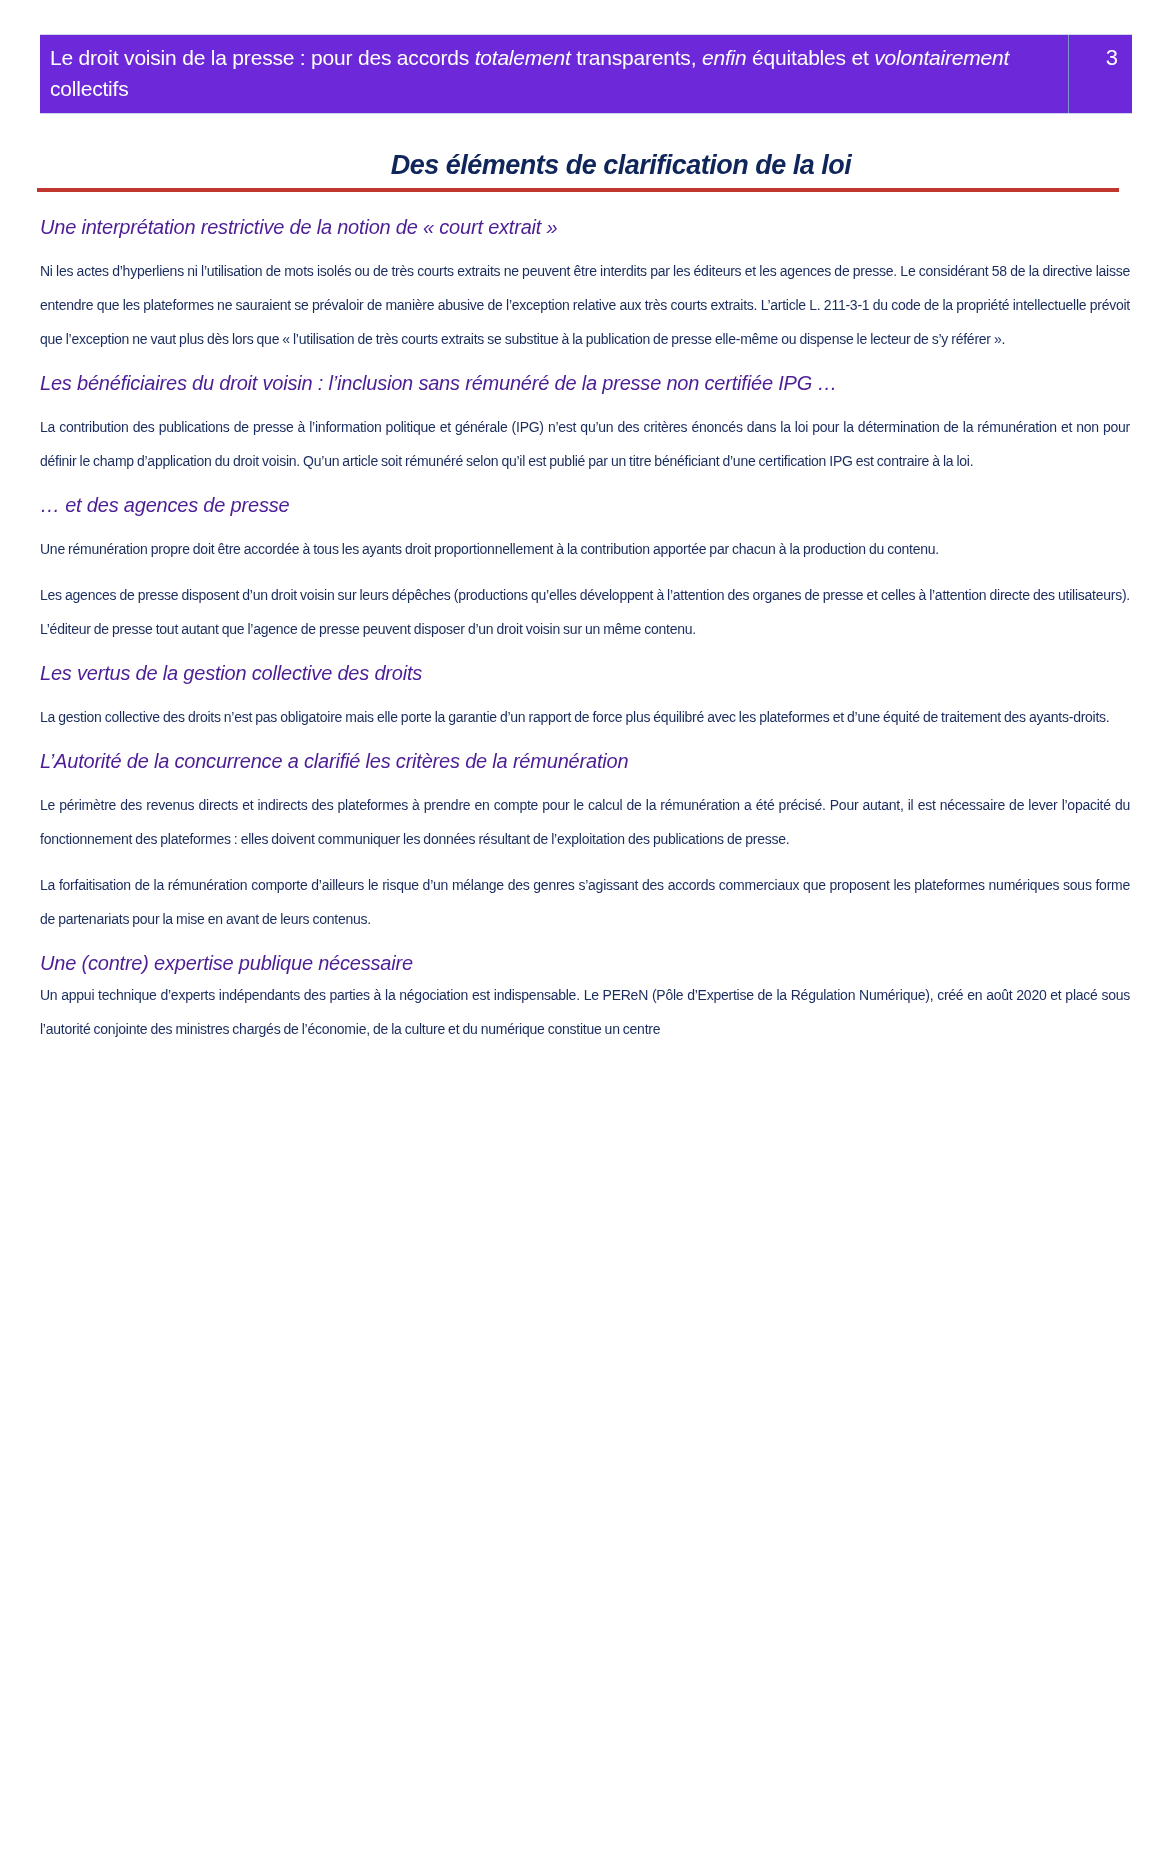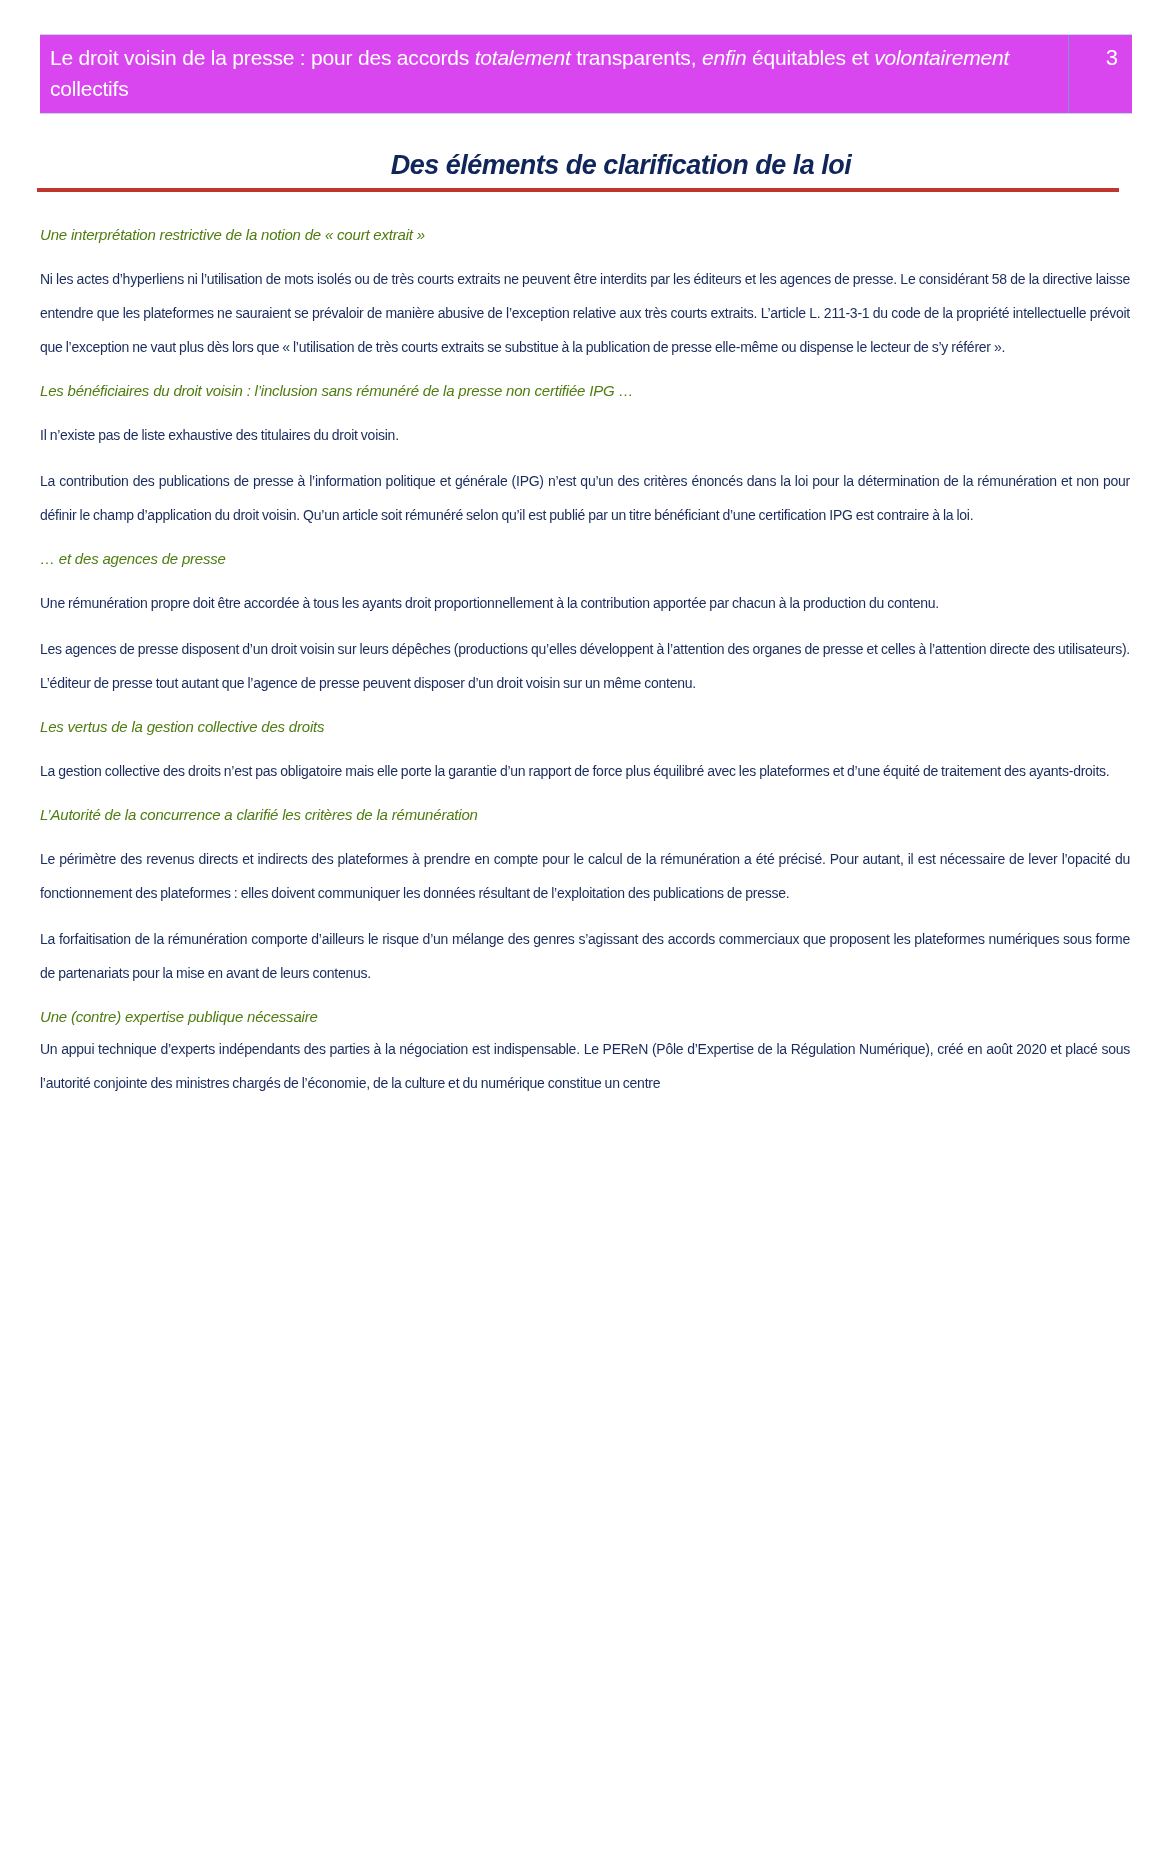--- a/index.html
+++ b/index.html
@@ -1,20 +1,20 @@
 <!DOCTYPE html>
 <html><head>
 <meta charset="utf-8">
 <style>
   html, body { margin: 0; padding: 0; background: #ffffff; }
   body { width: 1170px; height: 1860px; position: relative; overflow: hidden;
          font-family: "Liberation Sans", "DejaVu Sans", sans-serif; }
   .header {
     position: absolute; left: 40px; top: 34px; width: 1092px; height: 80px;
-    background: #d946ef; color: #ffffff; box-sizing: border-box;
+    background: #6d28d9; color: #ffffff; box-sizing: border-box;
     border-top: 1px solid #c9d5ea; border-bottom: 1px solid #c9d5ea;
   }
   .header-title {
     position: absolute; left: 10px; top: 7px; width: 1000px;
     font-size: 21px; line-height: 31px; letter-spacing: -0.2px;
   }
   .header-divider {
     position: absolute; left: 1028px; top: 0; bottom: 0; width: 1px; background: #7d98c8;
   }
   .page-number {
@@ -23,22 +23,22 @@
   .doc-title {
     position: absolute; left: 0; width: 1170px; top: 150px; text-align: center;
     color: #10265a; font-weight: bold; font-style: italic; font-size: 27px; letter-spacing: -0.5px; padding-left: 36px;
   }
   .title-rule {
     position: absolute; left: 37px; top: 188px; width: 1082px; height: 4px;
     background: #c0352d;
   }
   .content { position: absolute; left: 40px; top: 208px; width: 1090px; }
   .subhead {
-    color: #4d7c0f; font-style: italic; font-size: 15px; line-height: 30px;
-    margin: 12px 0 12px 0; letter-spacing: -0.2px;
+    color: #4c1d95; font-style: italic; font-size: 20px; line-height: 30px;
+    margin: 4px 0 12px 0; letter-spacing: -0.2px;
   }
   .para {
     color: #1a2c5e; font-size: 14px; line-height: 34px; text-align: justify;
     margin: 0 0 12px 0; letter-spacing: -0.25px; word-spacing: -0.5px;
   }
   .subhead.close { margin-bottom: 0; }
 </style>
 </head>
 <body>
 
@@ -52,21 +52,20 @@
 
 <div class="doc-title">Des éléments de clarification de la loi</div>
 <div class="title-rule"></div>
 
 <div class="content">
 
   <div class="subhead">Une interprétation restrictive de la notion de « court extrait »</div>
   <p class="para">Ni les actes d’hyperliens ni l’utilisation de mots isolés ou de très courts extraits ne peuvent être interdits par les éditeurs et les agences de presse. Le considérant 58 de la directive laisse entendre que les plateformes ne sauraient se prévaloir de manière abusive de l’exception relative aux très courts extraits. L’article L. 211-3-1 du code de la propriété intellectuelle prévoit que l’exception ne vaut plus dès lors que « l’utilisation de très courts extraits se substitue à la publication de presse elle-même ou dispense le lecteur de s’y référer ».</p>
 
   <div class="subhead">Les bénéficiaires du droit voisin : l’inclusion sans rémunéré de la presse non certifiée IPG …</div>
-  <p class="para">Il n’existe pas de liste exhaustive des titulaires du droit voisin.</p>
   <p class="para">La contribution des publications de presse à l’information politique et générale (IPG) n’est qu’un des critères énoncés dans la loi pour la détermination de la rémunération et non pour définir le champ d’application du droit voisin. Qu’un article soit rémunéré selon qu’il est publié par un titre bénéficiant d’une certification IPG est contraire à la loi.</p>
 
   <div class="subhead">… et des agences de presse</div>
   <p class="para">Une rémunération propre doit être accordée à tous les ayants droit proportionnellement à la contribution apportée par chacun à la production du contenu.</p>
   <p class="para">Les agences de presse disposent d’un droit voisin sur leurs dépêches (productions qu’elles développent à l’attention des organes de presse et celles à l’attention directe des utilisateurs). L’éditeur de presse tout autant que l’agence de presse peuvent disposer d’un droit voisin sur un même contenu.</p>
 
   <div class="subhead">Les vertus de la gestion collective des droits</div>
   <p class="para">La gestion collective des droits n’est pas obligatoire mais elle porte la garantie d’un rapport de force plus équilibré avec les plateformes et d’une équité de traitement des ayants-droits.</p>
 
   <div class="subhead">L’Autorité de la concurrence a clarifié les critères de la rémunération</div>

